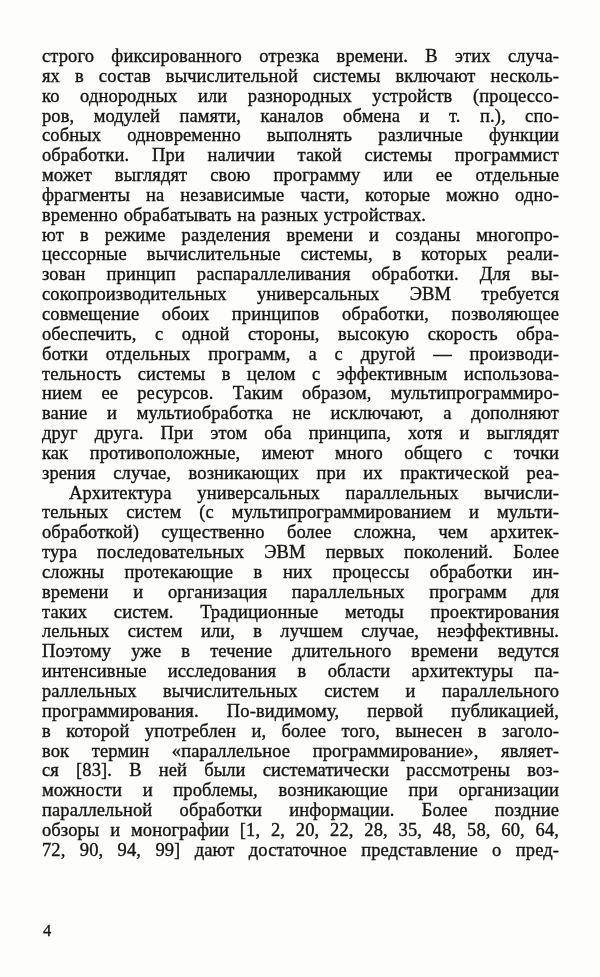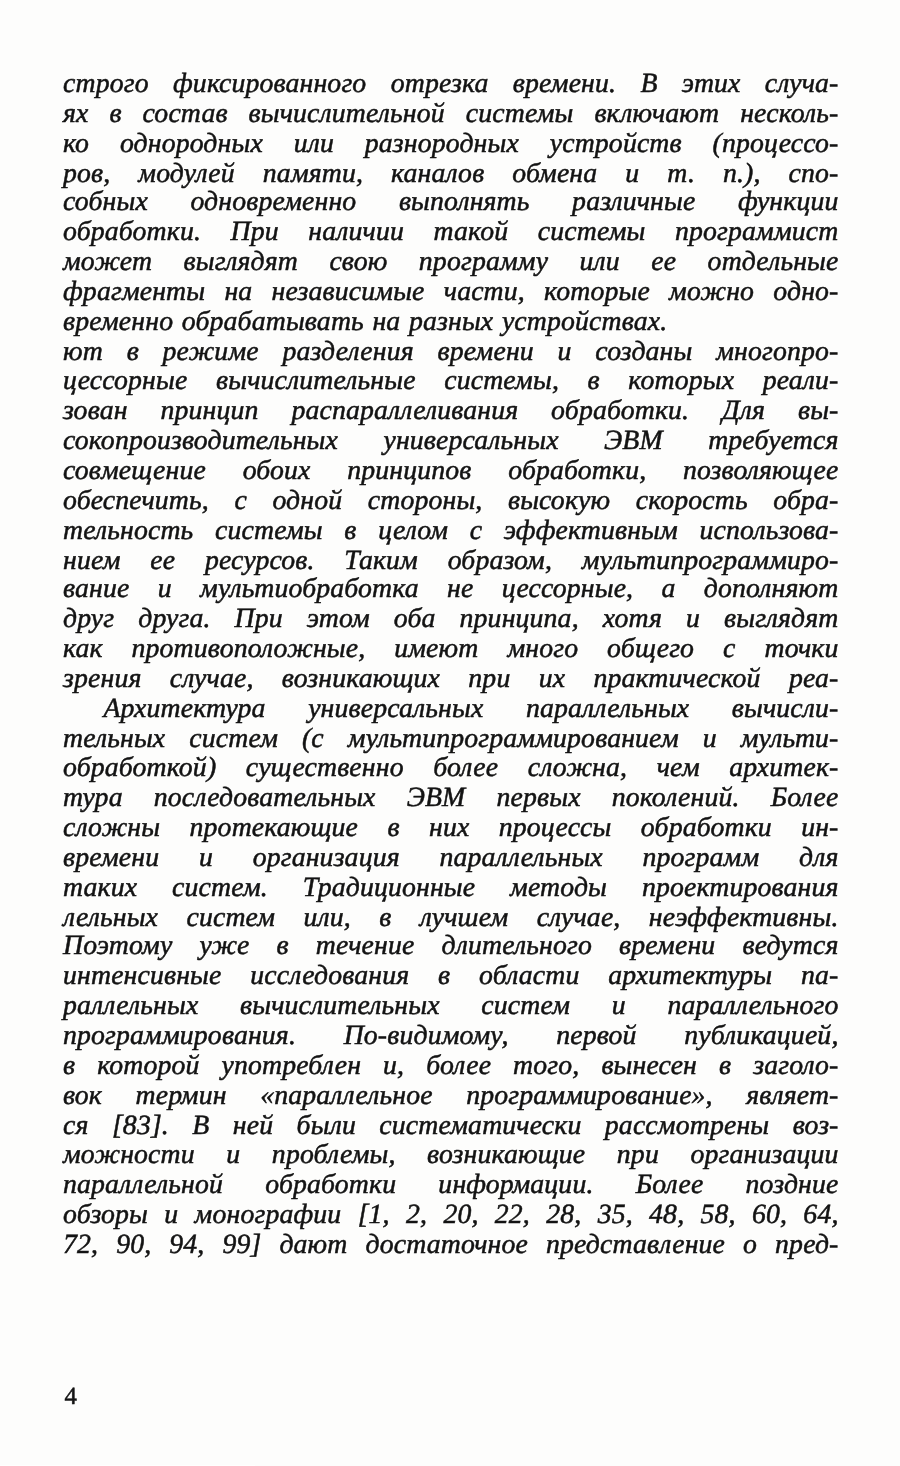--- a/index.html
+++ b/index.html
@@ -14,21 +14,20 @@
     background: #fdfdfc;
     overflow: hidden;
     font-family: "Liberation Serif", "DejaVu Serif", serif;
     color: #131313;
   }
   .textblock {
     position: absolute;
     left: 42px;
     top: 47px;
     width: 517px;
-    font-style: italic;
   }
   .line {
     font-size: 18.5px;
     line-height: 19.85px;
     height: 19.85px;
     text-align: justify;
     text-align-last: justify;
     letter-spacing: 0.1px;
     word-spacing: 1px;
     white-space: normal;
@@ -62,23 +61,24 @@
       <div class="line">обработки. При наличии такой системы программист</div>
       <div class="line">может выглядят свою программу или ее отдельные</div>
       <div class="line">фрагменты на независимые части, которые можно одно-</div>
       <div class="line end">временно обрабатывать на разных устройствах.</div>
       <div class="line">ют в режиме разделения времени и созданы многопро-</div>
       <div class="line">цессорные вычислительные системы, в которых реали-</div>
       <div class="line">зован принцип распараллеливания обработки. Для вы-</div>
       <div class="line">сокопроизводительных универсальных ЭВМ требуется</div>
       <div class="line">совмещение обоих принципов обработки, позволяющее</div>
       <div class="line">обеспечить, с одной стороны, высокую скорость обра-</div>
+      <div class="line">ботки отдельных программ, а с другой — производи-</div>
       <div class="line">тельность системы в целом с эффективным использова-</div>
       <div class="line">нием ее ресурсов. Таким образом, мультипрограммиро-</div>
-      <div class="line">вание и мультиобработка не цессорные, а дополняют</div>
+      <div class="line">вание и мультиобработка не исключают, а дополняют</div>
       <div class="line">друг друга. При этом оба принципа, хотя и выглядят</div>
       <div class="line">как противоположные, имеют много общего с точки</div>
       <div class="line">зрения случае, возникающих при их практической реа-</div>
       <div class="line indent">Архитектура универсальных параллельных вычисли-</div>
       <div class="line">тельных систем (с мультипрограммированием и мульти-</div>
       <div class="line">обработкой) существенно более сложна, чем архитек-</div>
       <div class="line">тура последовательных ЭВМ первых поколений. Более</div>
       <div class="line">сложны протекающие в них процессы обработки ин-</div>
       <div class="line">времени и организация параллельных программ для</div>
       <div class="line">таких систем. Традиционные методы проектирования</div>

